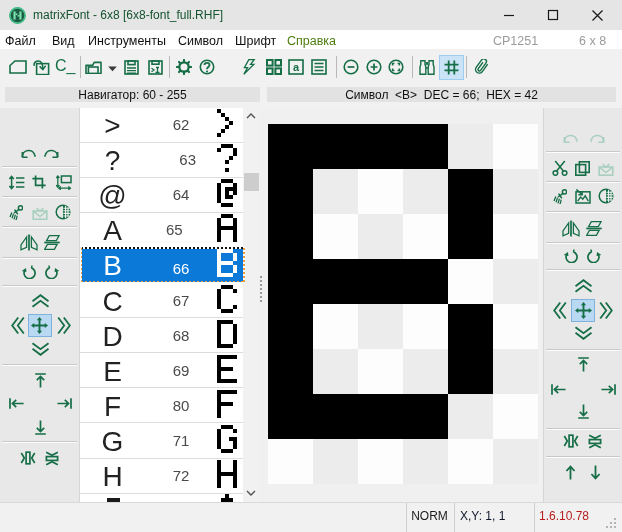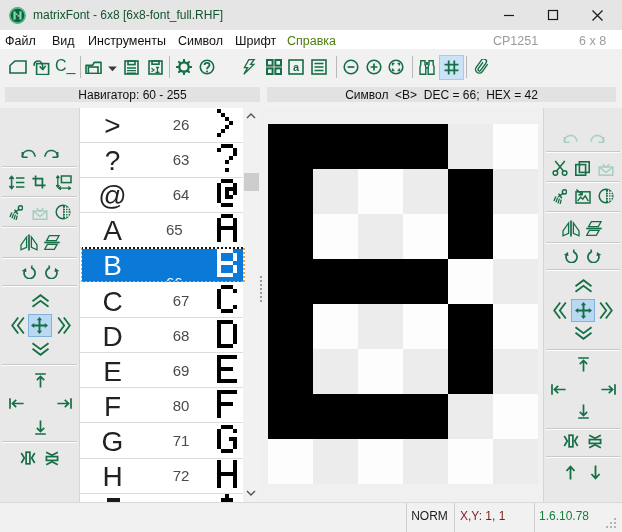--- a/index.html
+++ b/index.html
@@ -130,33 +130,33 @@
 <div class="abs" style="left:5px;top:88px;width:255px;text-align:center;font-size:12px;color:#101010">Навигатор: 60 - 255</div>
 <div class="abs" style="left:267px;top:88px;width:349px;text-align:center;font-size:12px;color:#101010">Символ&nbsp; &lt;B&gt;&nbsp; DEC = 66;&nbsp; HEX = 42</div>
 <div class="abs" style="left:0;top:107.5px;width:79px;height:394.5px;background:#e8e8e8"></div>
 <div class="abs" style="left:79px;top:107.5px;width:1px;height:394.5px;background:#d5d5d5"></div>
 <div class="abs" style="left:80px;top:107.5px;width:163.3px;height:394.5px;background:#fff"></div>
 <div class="abs" style="left:243.3px;top:107.5px;width:16.2px;height:394.5px;background:#f1f1f1"></div>
 <div class="abs" style="left:258.5px;top:107.5px;width:284.5px;height:394.5px;background:#f0f0f0"></div>
 <div class="abs" style="left:543px;top:107.5px;width:1px;height:394.5px;background:#d5d5d5"></div>
 <div class="abs" style="left:544px;top:107.5px;width:78px;height:394.5px;background:#e8e8e8"></div>
 <div class="abs" style="left:85px;top:110.0px;width:55px;text-align:center;font-size:28px;color:#222">&gt;</div>
-<div class="abs" style="left:166px;top:116.0px;width:30px;text-align:center;font-size:15px;color:#4a4a4a">26</div>
+<div class="abs" style="left:166px;top:116.0px;width:30px;text-align:center;font-size:15px;color:#4a4a4a">62</div>
 <svg style="position:absolute;left:217.0px;top:109.0px" width="24" height="32" viewBox="0 0 24 32" fill="#000" shape-rendering="crispEdges">
     <rect x="0" y="0" width="4" height="4"></rect>
     <rect x="4" y="4" width="4" height="4"></rect>
     <rect x="8" y="8" width="4" height="4"></rect>
     <rect x="12" y="12" width="4" height="4"></rect>
     <rect x="8" y="16" width="4" height="4"></rect>
     <rect x="4" y="20" width="4" height="4"></rect>
     <rect x="0" y="24" width="4" height="4"></rect>
   </svg>
 <div class="abs" style="left:80px;top:141.6px;width:163.3px;height:1px;background:#dcdcdc"></div>
 <div class="abs" style="left:85px;top:145.1px;width:55px;text-align:center;font-size:28px;color:#222">?</div>
-<div class="abs" style="left:166px;top:151.1px;width:30px;text-align:center;font-size:15px;color:#4a4a4a">63</div>
+<div class="abs" style="left:166px;top:151.1px;width:30px;text-align:right;font-size:15px;color:#4a4a4a">63</div>
 <svg style="position:absolute;left:217.0px;top:144.1px" width="24" height="32" viewBox="0 0 24 32" fill="#000" shape-rendering="crispEdges">
     <rect x="4" y="0" width="4" height="4"></rect>
     <rect x="8" y="0" width="4" height="4"></rect>
     <rect x="12" y="0" width="4" height="4"></rect>
     <rect x="0" y="4" width="4" height="4"></rect>
     <rect x="16" y="4" width="4" height="4"></rect>
     <rect x="16" y="8" width="4" height="4"></rect>
     <rect x="12" y="12" width="4" height="4"></rect>
     <rect x="8" y="16" width="4" height="4"></rect>
     <rect x="8" y="24" width="4" height="4"></rect>
@@ -204,21 +204,21 @@
     <rect x="0" y="16" width="4" height="4"></rect>
     <rect x="16" y="16" width="4" height="4"></rect>
     <rect x="0" y="20" width="4" height="4"></rect>
     <rect x="16" y="20" width="4" height="4"></rect>
     <rect x="0" y="24" width="4" height="4"></rect>
     <rect x="16" y="24" width="4" height="4"></rect>
   </svg>
 <div class="abs" style="left:80px;top:246.9px;width:163.3px;height:1px;background:#dcdcdc"></div>
 <div class="abs" style="left:80.5px;top:247.3px;width:163.5px;height:35.1px;background:#0b79d7"></div>
 <div class="abs" style="left:85px;top:250.4px;width:55px;text-align:center;font-size:28px;color:#fff">B</div>
-<div class="abs" style="left:166px;top:274px;width:30px;font-size:15px;color:#fff">66</div>
+<div class="abs" style="left:166px;top:260px;width:30px;text-align:center;font-size:15px;color:#fff">66</div>
 <svg style="position:absolute;left:217.0px;top:249.4px" width="24" height="32" viewBox="0 0 24 32" fill="#fff" shape-rendering="crispEdges">
     <rect x="0" y="0" width="4" height="4"></rect>
     <rect x="4" y="0" width="4" height="4"></rect>
     <rect x="8" y="0" width="4" height="4"></rect>
     <rect x="12" y="0" width="4" height="4"></rect>
     <rect x="0" y="4" width="4" height="4"></rect>
     <rect x="16" y="4" width="4" height="4"></rect>
     <rect x="0" y="8" width="4" height="4"></rect>
     <rect x="16" y="8" width="4" height="4"></rect>
     <rect x="0" y="12" width="4" height="4"></rect>
@@ -658,21 +658,21 @@
   </svg>
 <svg style="position:absolute;left:589.5px;top:464.5px" width="11" height="15" viewBox="0 0 11 15" fill="none" stroke="#156e46" stroke-width="1.6">
     <path d="M5.5,0.6 V13 M1.4,9 L5.5,13.4 L9.6,9" stroke-width="1.8"></path>
   </svg>
 <div class="abs" style="left:0;top:502px;width:622px;height:1px;background:#d9d9d9"></div>
 <div class="abs" style="left:0;top:503px;width:622px;height:29px;background:#f1f1f1"></div>
 <div class="abs" style="left:405.5px;top:503px;width:1px;height:29px;background:#cfcfcf"></div>
 <div class="abs" style="left:454.0px;top:503px;width:1px;height:29px;background:#cfcfcf"></div>
 <div class="abs" style="left:534.0px;top:503px;width:1px;height:29px;background:#cfcfcf"></div>
 <div class="abs" style="left:405px;top:509px;width:49px;text-align:center;font-size:12px;color:#1a1a1a">NORM</div>
-<div class="abs" style="left:460px;top:509px;font-size:12px;color:#7f1d1d">X,Y: 1, 1</div>
-<div class="abs" style="left:539px;top:509px;font-size:12px;color:#15803d">1.6.10.78</div>
+<div class="abs" style="left:460px;top:509px;font-size:12px;color:#0f172a">X,Y: 1, 1</div>
+<div class="abs" style="left:539px;top:509px;font-size:12px;color:#b91c1c">1.6.10.78</div>
 <svg class="abs" style="left:606px;top:518px" width="10" height="10" viewBox="0 0 10 10" fill="#b4b4b4">
     <rect x="8" y="8" width="2" height="2"></rect>
     <rect x="4" y="8" width="2" height="2"></rect>
     <rect x="8" y="4" width="2" height="2"></rect>
     <rect x="0" y="8" width="2" height="2"></rect>
     <rect x="4" y="4" width="2" height="2"></rect>
     <rect x="8" y="0" width="2" height="2"></rect>
   </svg>
 </body></html>

